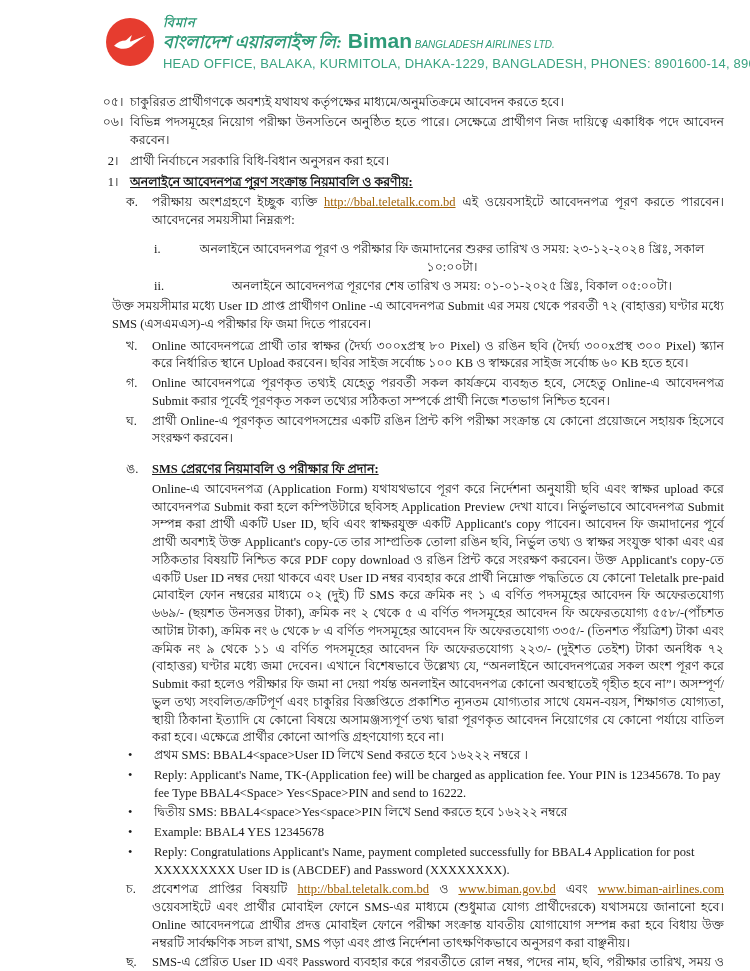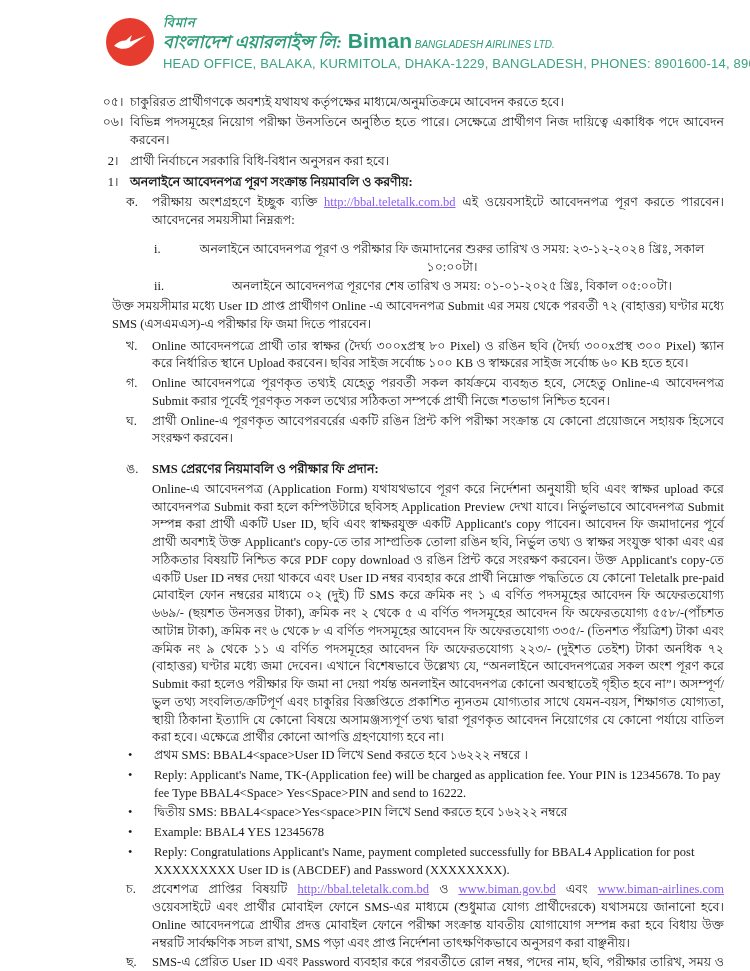--- a/index.html
+++ b/index.html
@@ -25,34 +25,34 @@
   .brand-main{color:#2e9b78;white-space:nowrap;line-height:1.15;}
   .brand-bn{font-weight:bold;font-style:italic;font-size:17.5px;}
   .brand-biman{font-weight:bold;font-size:21px;font-family:"Liberation Sans","DejaVu Sans",sans-serif;}
   .brand-en{font-style:italic;font-size:10px;font-family:"Liberation Sans","DejaVu Sans",sans-serif;text-align:center;}
   .address{color:#3aa381;font-size:13px;font-family:"Liberation Sans","DejaVu Sans",sans-serif;
            letter-spacing:.2px;margin-top:2px;white-space:nowrap;}
   
   .item{display:flex;margin-bottom:3px;}
   .num{width:34px;flex:none;text-align:center;}
   .ibody{flex:1;text-align:justify;}
-  .h{font-weight:bold;}
+  .h{font-weight:bold;text-decoration:underline;}
   .sub{display:flex;margin-left:30px;margin-bottom:2px;}
   .sm{width:26px;flex:none;}
   .sb{flex:1;text-align:justify;}
   .sb.left{text-align:left;}
   .roman{display:flex;margin-left:58px;margin-bottom:2px;}
   .rm{width:26px;flex:none;font-family:"Liberation Serif",serif;}
   .roman .sb{text-align:center;}
   .first{margin-top:11px;}
   .note{margin-left:16px;text-align:justify;margin-bottom:4px;}
   .gap-top{margin-top:13px;}
   .para{margin-left:56px;text-align:justify;}
   .bullet .sm{text-align:left;padding-left:2px;}
-  .lnk{color:#8b5cf6;text-decoration:underline;cursor:pointer;}
+  .lnk{color:#a16207;text-decoration:underline;cursor:pointer;}
   .ex-line{margin-top:0;}
 </style>
 </head>
 <body>
 
 <div class="page">
 
   <header class="header">
     <div class="logo">
       <svg viewBox="0 0 40 32">
@@ -109,21 +109,21 @@
     <div class="sub">
       <span class="sm">খ.</span>
       <div class="sb">Online আবেদনপত্রে প্রার্থী তার স্বাক্ষর (দৈর্ঘ্য ৩০০xপ্রস্থ ৮০ Pixel) ও রঙিন ছবি (দৈর্ঘ্য ৩০০xপ্রস্থ ৩০০ Pixel) স্ক্যান করে নির্ধারিত স্থানে Upload করবেন। ছবির সাইজ সর্বোচ্চ ১০০ KB ও স্বাক্ষরের সাইজ সর্বোচ্চ ৬০ KB হতে হবে।</div>
     </div>
     <div class="sub">
       <span class="sm">গ.</span>
       <div class="sb">Online আবেদনপত্রে পূরণকৃত তথ্যই যেহেতু পরবর্তী সকল কার্যক্রমে ব্যবহৃত হবে, সেহেতু Online-এ আবেদনপত্র Submit করার পূর্বেই পূরণকৃত সকল তথ্যের সঠিকতা সম্পর্কে প্রার্থী নিজে শতভাগ নিশ্চিত হবেন।</div>
     </div>
     <div class="sub">
       <span class="sm">ঘ.</span>
-      <div class="sb">প্রার্থী Online-এ পূরণকৃত আবেপরবর্রের একটি রঙিন প্রিন্ট কপি পরীক্ষা সংক্রান্ত যে কোনো প্রয়োজনে সহায়ক হিসেবে সংরক্ষণ করবেন।</div>
+      <div class="sb">প্রার্থী Online-এ পূরণকৃত আবেপদসম্রের একটি রঙিন প্রিন্ট কপি পরীক্ষা সংক্রান্ত যে কোনো প্রয়োজনে সহায়ক হিসেবে সংরক্ষণ করবেন।</div>
     </div>
 
     <div class="sub gap-top">
       <span class="sm">ঙ.</span>
       <div class="sb"><span class="h">SMS প্রেরণের নিয়মাবলি ও পরীক্ষার ফি প্রদান:</span></div>
     </div>
     <div class="para">Online-এ আবেদনপত্র (Application Form) যথাযথভাবে পূরণ করে নির্দেশনা অনুযায়ী ছবি এবং স্বাক্ষর upload করে আবেদনপত্র Submit করা হলে কম্পিউটারে ছবিসহ Application Preview দেখা যাবে। নির্ভুলভাবে আবেদনপত্র Submit সম্পন্ন করা প্রার্থী একটি User ID, ছবি এবং স্বাক্ষরযুক্ত একটি Applicant's copy পাবেন। আবেদন ফি জমাদানের পূর্বে প্রার্থী অবশ্যই উক্ত Applicant's copy-তে তার সাম্প্রতিক তোলা রঙিন ছবি, নির্ভুল তথ্য ও স্বাক্ষর সংযুক্ত থাকা এবং এর সঠিকতার বিষয়টি নিশ্চিত করে PDF copy download ও রঙিন প্রিন্ট করে সংরক্ষণ করবেন। উক্ত Applicant's copy-তে একটি User ID নম্বর দেয়া থাকবে এবং User ID নম্বর ব্যবহার করে প্রার্থী নিম্নোক্ত পদ্ধতিতে যে কোনো Teletalk pre-paid মোবাইল ফোন নম্বরের মাধ্যমে ০২ (দুই) টি SMS করে ক্রমিক নং ১ এ  বর্ণিত পদসমূহের আবেদন ফি অফেরতযোগ্য ৬৬৯/- (ছয়শত উনসত্তর টাকা), ক্রমিক নং ২ থেকে ৫ এ বর্ণিত পদসমূহের আবেদন ফি অফেরতযোগ্য ৫৫৮/-(পাঁচশত আটান্ন টাকা), ক্রমিক নং ৬ থেকে ৮ এ বর্ণিত পদসমূহের আবেদন ফি অফেরতযোগ্য ৩৩৫/- (তিনশত পঁয়ত্রিশ) টাকা এবং ক্রমিক নং ৯ থেকে ১১ এ বর্ণিত পদসমূহের আবেদন ফি অফেরতযোগ্য ২২৩/- (দুইশত তেইশ) টাকা অনধিক ৭২ (বাহাত্তর) ঘণ্টার মধ্যে জমা দেবেন। এখানে বিশেষভাবে উল্লেখ্য যে, “অনলাইনে আবেদনপত্রের সকল অংশ পূরণ করে Submit করা হলেও পরীক্ষার ফি জমা না দেয়া পর্যন্ত অনলাইন আবেদনপত্র কোনো অবস্থাতেই গৃহীত হবে না”। অসম্পূর্ণ/ভুল তথ্য সংবলিত/ক্রটিপূর্ণ এবং চাকুরির বিজ্ঞপ্তিতে প্রকাশিত ন্যূনতম যোগ্যতার সাথে যেমন-বয়স, শিক্ষাগত যোগ্যতা, স্থায়ী ঠিকানা ইত্যাদি যে কোনো বিষয়ে অসামঞ্জস্যপূর্ণ তথ্য দ্বারা পূরণকৃত আবেদন নিয়োগের যে কোনো পর্যায়ে বাতিল করা হবে। এক্ষেত্রে প্রার্থীর কোনো আপত্তি গ্রহণযোগ্য হবে না।</div>
 
     <div class="sub bullet">
       <span class="sm">•</span>

